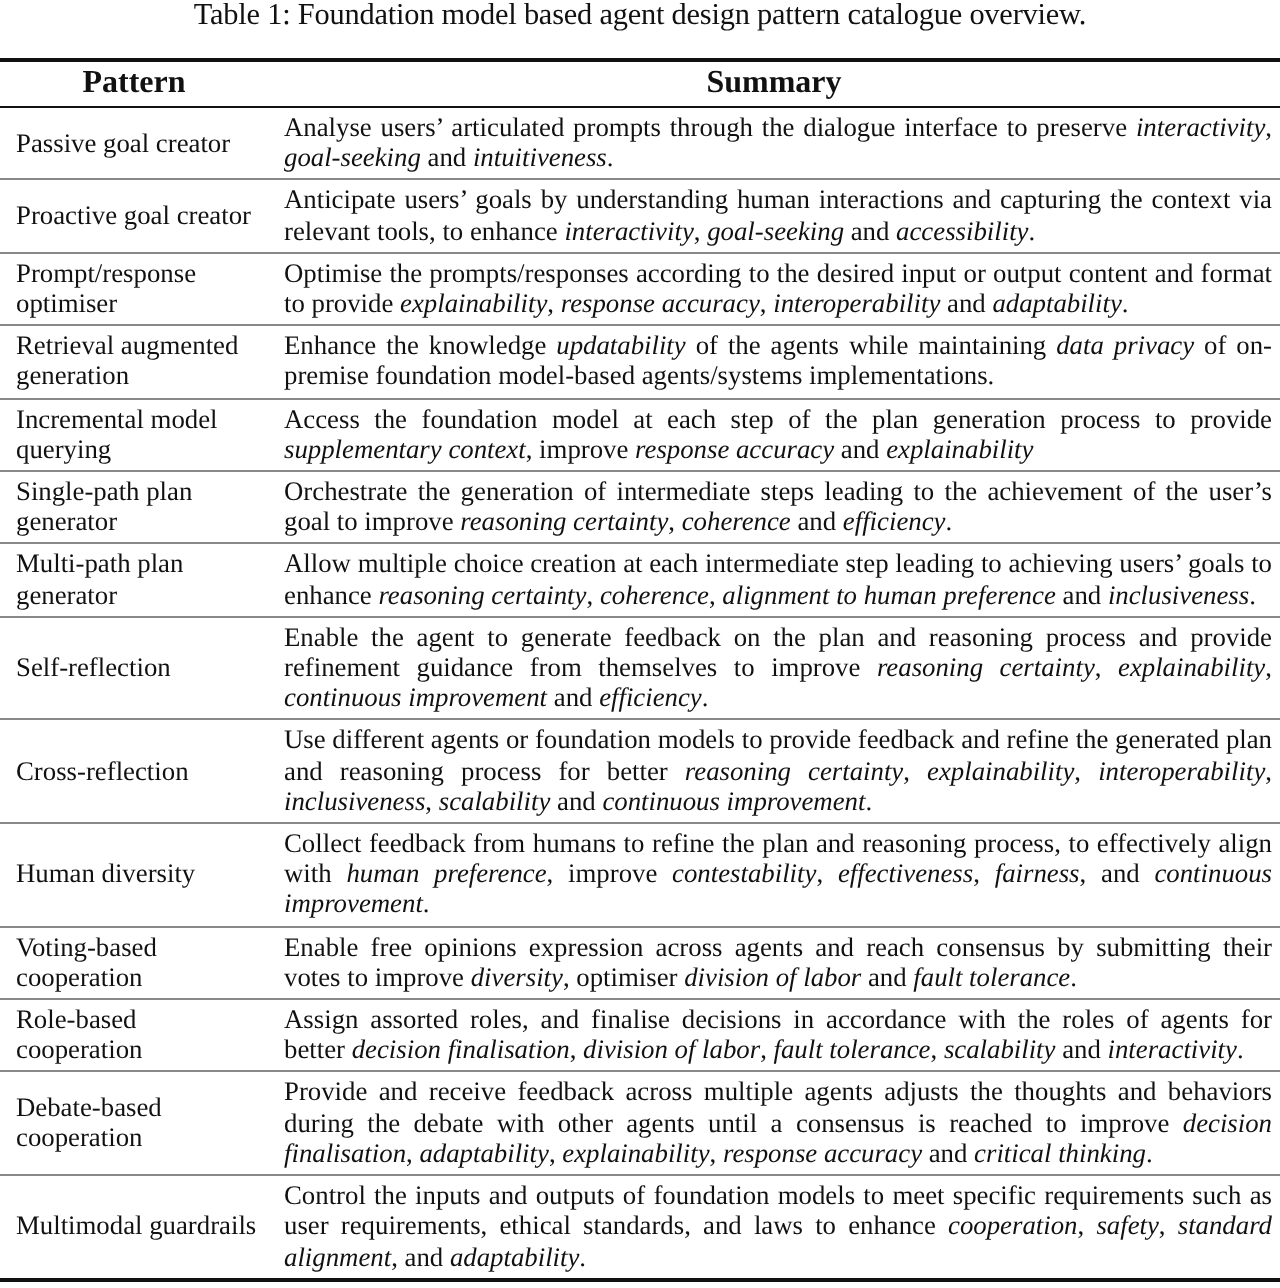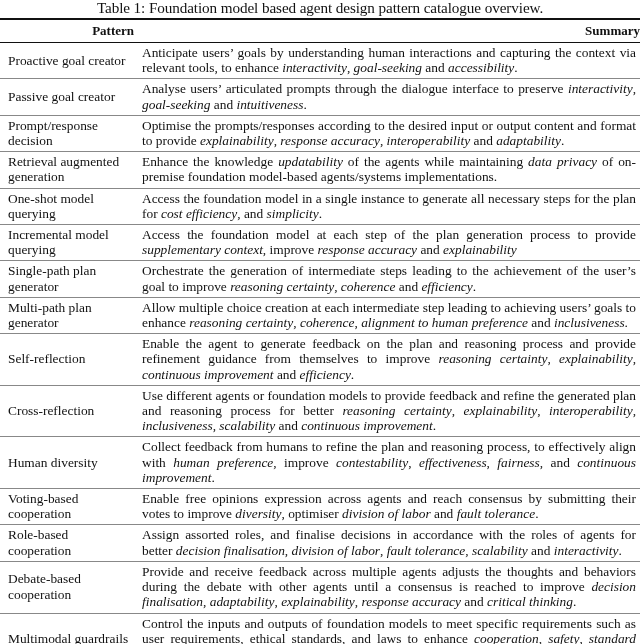--- a/index.html
+++ b/index.html
@@ -5,41 +5,41 @@
   html, body { margin: 0; padding: 0; background: #ffffff; }
   body {
     width: 640px; height: 644px; overflow: hidden;
     font-family: "Liberation Serif", "DejaVu Serif", serif;
     color: #111;
   }
   .caption {
     text-align: center;
     font-size: 15.2px;
     line-height: 15px;
-    height: 17px;
+    height: 28px;
     margin: 0;
     padding-top: 0;
     letter-spacing: -0.1px;
   }
   table {
     border-collapse: collapse;
     width: 640px;
     table-layout: fixed;
     margin-top: 1px;
     border-top: 2px solid #111;
     border-bottom: 2px solid #111;
   }
   col.c1 { width: 134px; }
   col.c2 { width: 506px; }
   th {
     font-weight: bold;
-    font-size: 13px;
+    font-size: 16px;
     height: 22px;
     padding: 0;
-    text-align: right;
+    text-align: center;
     border-bottom: 1px solid #111;
   }
   td {
     font-size: 13.4px;
     line-height: 15.2px;
     vertical-align: middle;
     padding: 2px 0 3px 0;
     border-bottom: 1px solid #888;
   }
   tr:last-child td { border-bottom: none; }
@@ -58,38 +58,34 @@
       <col class="c2">
     </colgroup>
   <thead>
     <tr>
       <th>Pattern</th>
       <th>Summary</th>
     </tr>
   </thead>
   <tbody id="table-body">
       <tr>
+        <td class="pat">Passive goal creator</td>
+        <td class="sum"><span>Analyse users’ articulated prompts through the dialogue interface to preserve </span><i>interactivity</i><span>, </span><i>goal-seeking</i><span> and </span><i>intuitiveness</i><span>.</span></td>
+      </tr>
+      <tr>
         <td class="pat">Proactive goal creator</td>
         <td class="sum"><span>Anticipate users’ goals by understanding human interactions and capturing the context via relevant tools, to enhance </span><i>interactivity</i><span>, </span><i>goal-seeking</i><span> and </span><i>accessibility</i><span>.</span></td>
       </tr>
       <tr>
-        <td class="pat">Passive goal creator</td>
-        <td class="sum"><span>Analyse users’ articulated prompts through the dialogue interface to preserve </span><i>interactivity</i><span>, </span><i>goal-seeking</i><span> and </span><i>intuitiveness</i><span>.</span></td>
-      </tr>
-      <tr>
-        <td class="pat">Prompt/response decision</td>
+        <td class="pat">Prompt/response optimiser</td>
         <td class="sum"><span>Optimise the prompts/responses according to the desired input or output content and format to provide </span><i>explainability</i><span>, </span><i>response accuracy</i><span>, </span><i>interoperability</i><span> and </span><i>adaptability</i><span>.</span></td>
       </tr>
       <tr>
         <td class="pat">Retrieval augmented generation</td>
         <td class="sum"><span>Enhance the knowledge </span><i>updatability</i><span> of the agents while maintaining </span><i>data privacy</i><span> of on-premise foundation model-based agents/systems implementations.</span></td>
-      </tr>
-      <tr>
-        <td class="pat">One-shot model querying</td>
-        <td class="sum"><span>Access the foundation model in a single instance to generate all necessary steps for the plan for </span><i>cost efficiency</i><span>, and </span><i>simplicity</i><span>.</span></td>
       </tr>
       <tr>
         <td class="pat">Incremental model querying</td>
         <td class="sum"><span>Access the foundation model at each step of the plan generation process to provide </span><i>supplementary context</i><span>, improve </span><i>response accuracy</i><span> and </span><i>explainability</i></td>
       </tr>
       <tr>
         <td class="pat">Single-path plan generator</td>
         <td class="sum"><span>Orchestrate the generation of intermediate steps leading to the achievement of the user’s goal to improve </span><i>reasoning certainty</i><span>, </span><i>coherence</i><span> and </span><i>efficiency</i><span>.</span></td>
       </tr>
       <tr>

